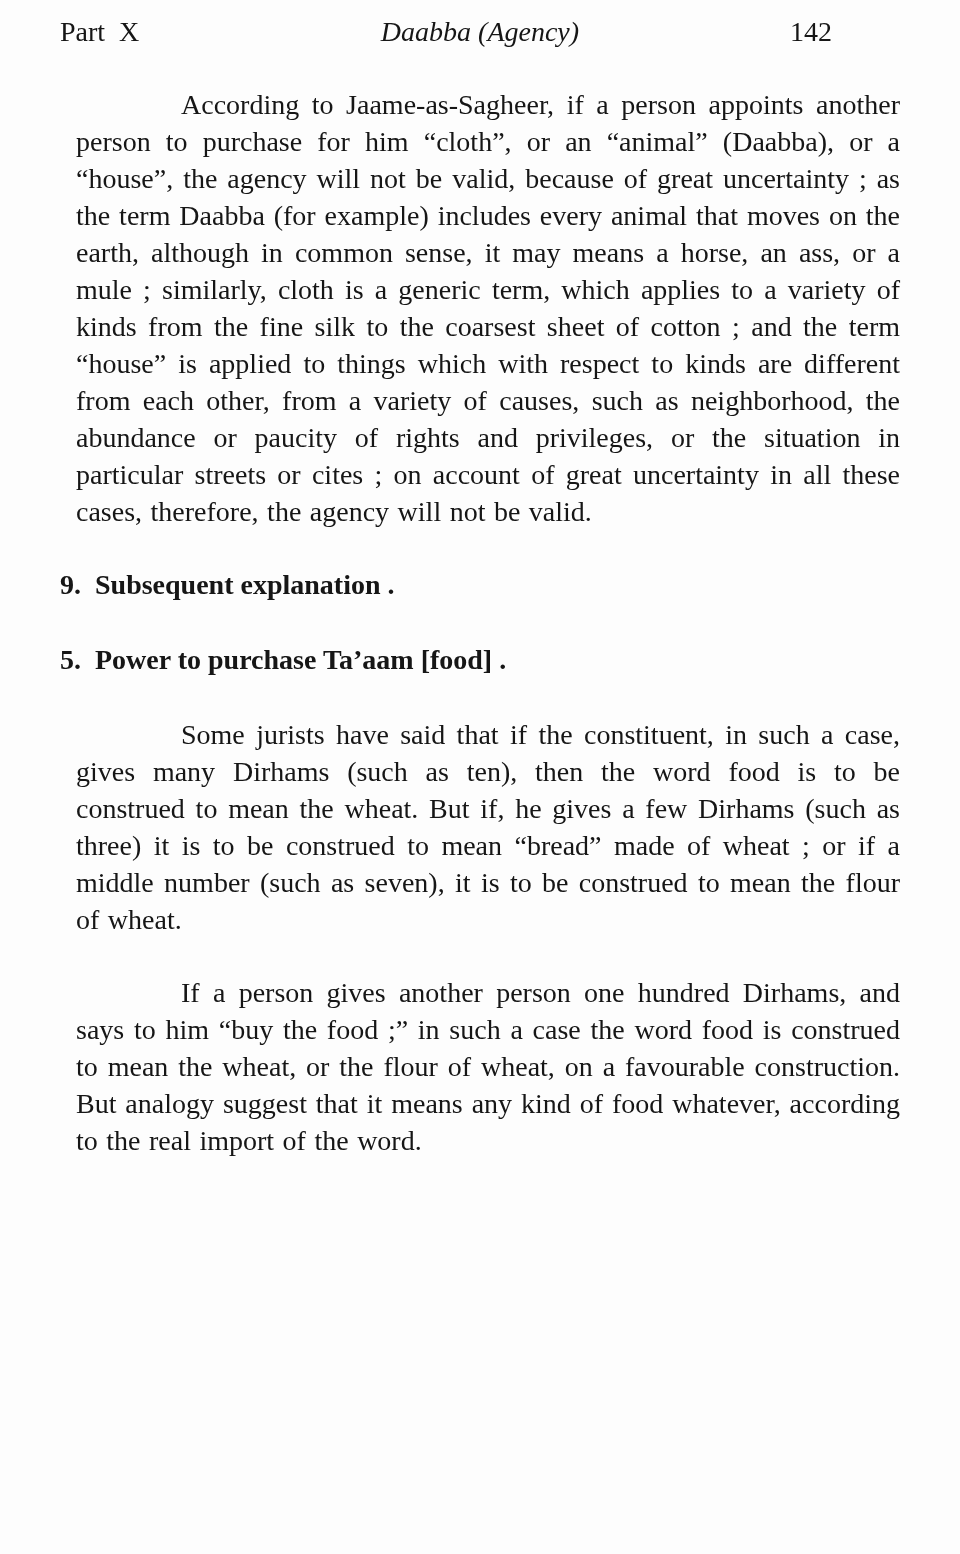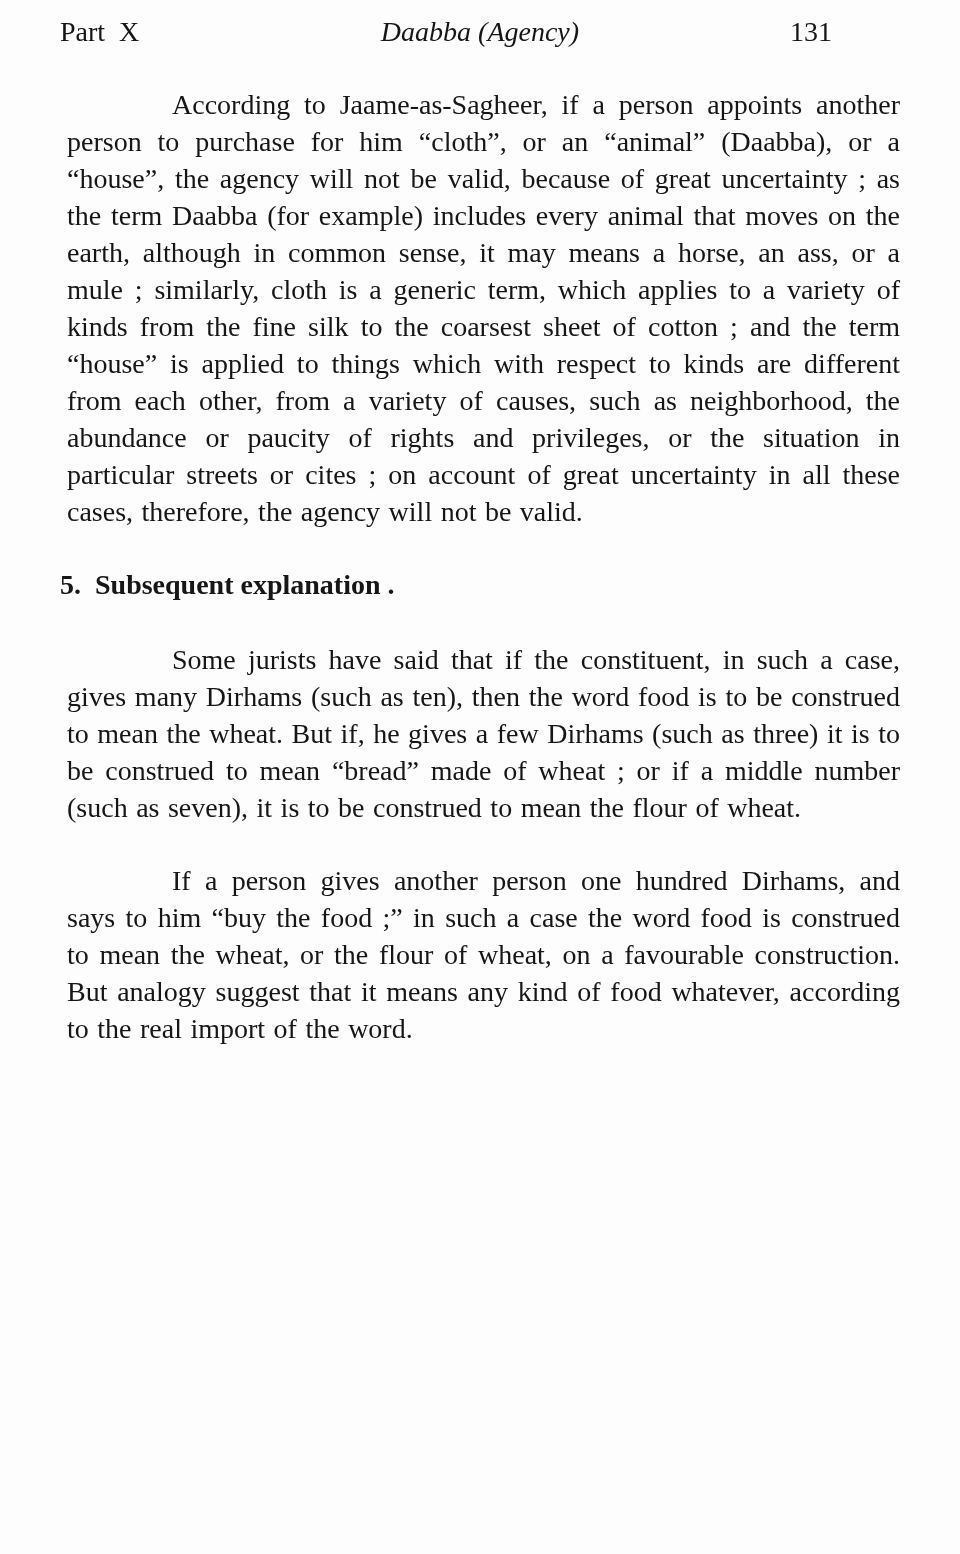--- a/index.html
+++ b/index.html
@@ -31,48 +31,49 @@
   .hdr-left  { text-align: left; }
   .hdr-center { font-style: italic; }
   .hdr-right { text-align: right; padding-right: 68px; }
 
   .body-text p {
     font-size: 28px;
     line-height: 37px;
     text-align: justify;
     text-indent: 105px;
     word-spacing: 1.5px;
-    margin: 0 0 36px 7px;
+    margin: 0 0 36px 16px;
   }
   .body-text h2 {
     font-size: 28px;
     line-height: 37px;
     font-weight: bold;
     margin: 0 0 38px 0;
     white-space: pre-wrap;
   }
 </style>
 </head>
 <body>
 
 <div class="page">
 
   <header class="page-header">
     <span class="hdr-left">Part  X</span>
     <span class="hdr-center">Daabba (Agency)</span>
-    <span class="hdr-right">131</span>
+    <span class="hdr-right">142</span>
   </header>
 
   <main class="body-text">
 
     <p>According to Jaame-as-Sagheer, if a person appoints another person to purchase for him “cloth”, or an “animal” (Daabba), or a “house”, the agency will not be valid, because of great uncertainty ; as the term Daabba (for example) includes every animal that moves on the earth, although in common sense, it may means a horse, an ass, or a mule ; similarly, cloth is a generic term, which applies to a variety of kinds from the fine silk to the coarsest sheet of cotton ; and the term “house” is applied to things which with respect to kinds are different from each other, from a variety of causes, such as neighborhood, the abundance or paucity of rights and privileges, or the situation in particular streets or cites ; on account of great uncertainty in all these cases, therefore, the agency will not be valid.</p>
 
-    <h2>5.  Subsequent explanation .</h2>
+    <h2>9.  Subsequent explanation .</h2>
 
 
+    <h2>5.  Power to purchase Ta’aam [food] .</h2>
 
     <p>Some jurists have said that if the constituent, in such a case, gives many Dirhams (such as ten), then the word food is to be construed to mean the wheat. But if, he gives a few Dirhams (such as three) it is to be construed to mean “bread” made of wheat ; or if a middle number (such as seven), it is to be construed to mean the flour of wheat.</p>
 
     <p>If a person gives another person one hundred Dirhams, and says to him “buy the food ;” in such a case the word food is construed to mean the wheat, or the flour of wheat, on a favourable construction. But analogy suggest that it means any kind of food whatever, according to the real import of the word.</p>
 
   </main>
 
 </div>
 
 </body></html>

